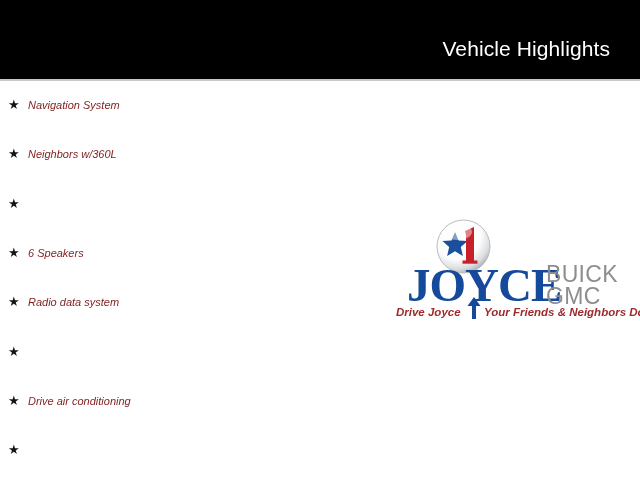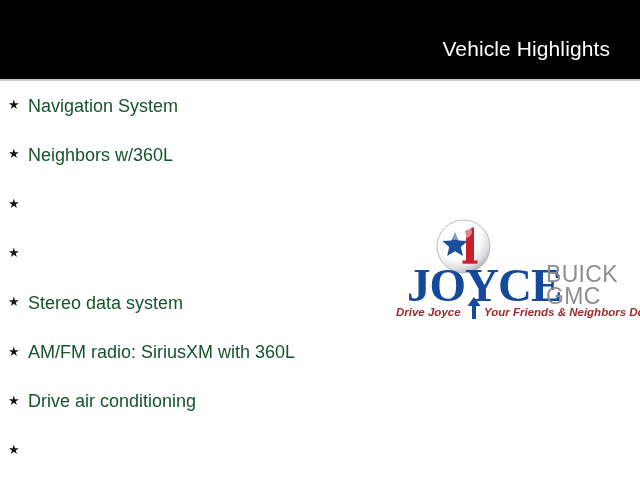--- a/index.html
+++ b/index.html
@@ -69,24 +69,25 @@
     font-size: 13px;
     line-height: 1;
     color: #141414;
     width: 20px;
     flex: 0 0 20px;
     text-align: left;
     position: relative;
     top: -1px;
   }
   .highlight-label {
-    font-size: 18px;
+    font-size: 11px;
     line-height: 1;
-    color: #14532d;
+    color: #7f1d1d;
     white-space: nowrap;
+    font-style: italic;
   }
 
   
   #dealer-logo {
     position: absolute;
     left: 388px;
     top: 219px;
     width: 232px;
     height: 110px;
   }
@@ -176,30 +177,30 @@
     <span class="highlight-bullet">★</span>
     <span class="highlight-label">Neighbors w/360L</span>
   </li>
 
   <li class="highlight-item">
     <span class="highlight-bullet">★</span>
   </li>
 
   <li class="highlight-item">
     <span class="highlight-bullet">★</span>
-  </li>
-
-  <li class="highlight-item">
-    <span class="highlight-bullet">★</span>
-    <span class="highlight-label">Stereo data system</span>
-  </li>
-
-  <li class="highlight-item">
-    <span class="highlight-bullet">★</span>
-    <span class="highlight-label">AM/FM radio: SiriusXM with 360L</span>
+    <span class="highlight-label">6 Speakers</span>
+  </li>
+
+  <li class="highlight-item">
+    <span class="highlight-bullet">★</span>
+    <span class="highlight-label">Radio data system</span>
+  </li>
+
+  <li class="highlight-item">
+    <span class="highlight-bullet">★</span>
   </li>
 
   <li class="highlight-item">
     <span class="highlight-bullet">★</span>
     <span class="highlight-label">Drive air conditioning</span>
   </li>
 
   <li class="highlight-item">
     <span class="highlight-bullet">★</span>
   </li>

